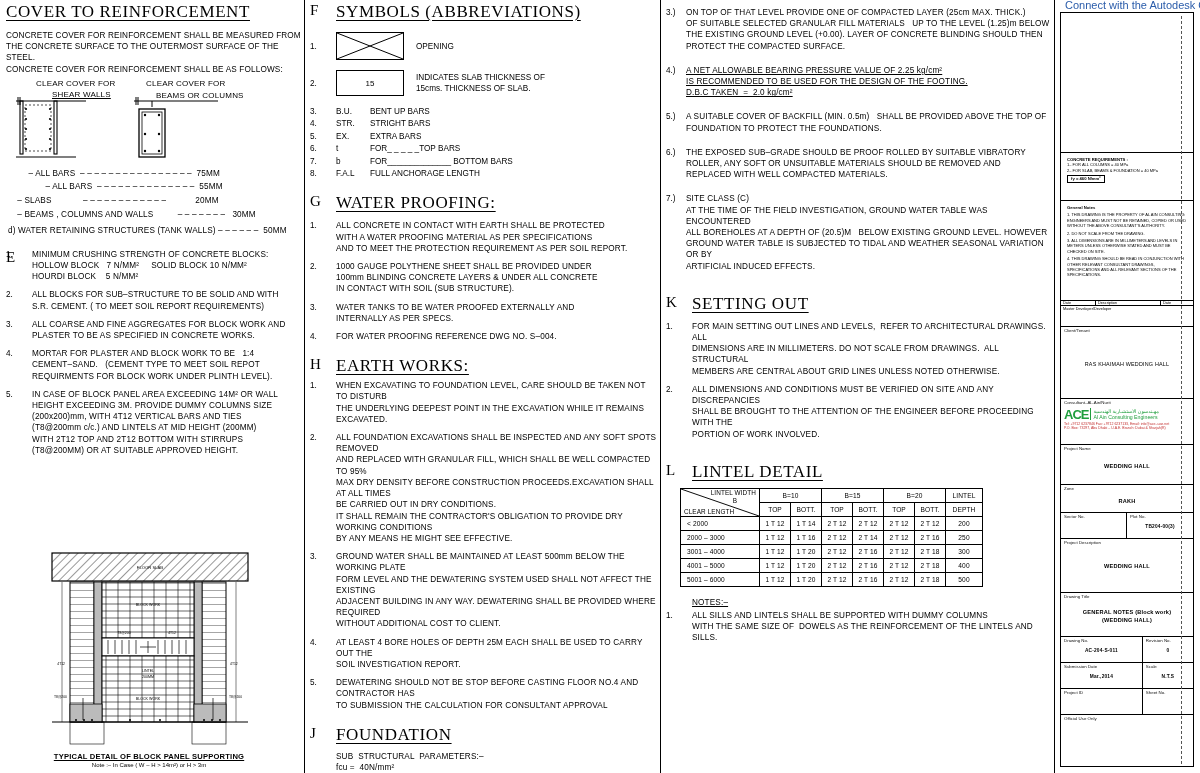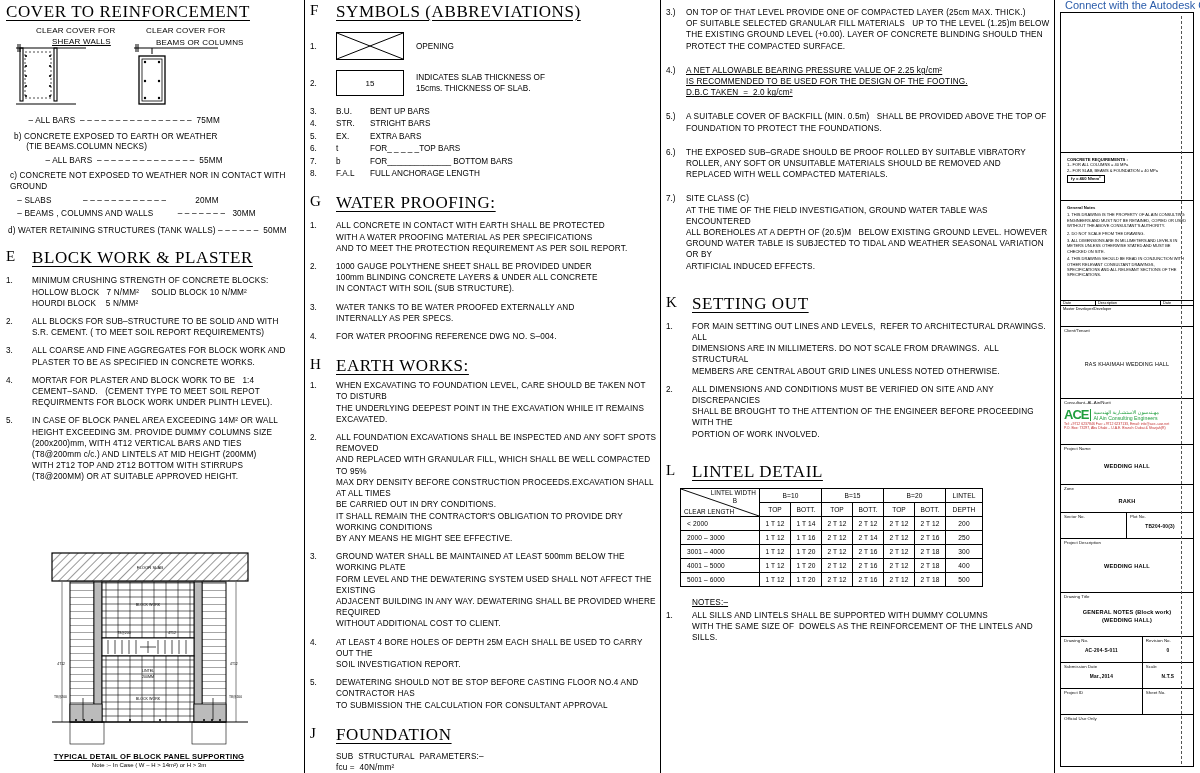--- a/index.html
+++ b/index.html
@@ -257,21 +257,21 @@
   .tiny-notes { font-size: 4px; line-height: 5.4px; padding: 3px; }
   .tiny-notes b { font-size: 4.2px; }
   .grade-box {
     display: inline-block;
     border: 1px solid #000;
     padding: 0px 3px;
     font-size: 4.2px;
     font-weight: bold;
     margin-top: 2px;
   }
-  .logo-row { display: flex; align-items: center; gap: 2px; }
+  .logo-row { display: flex; gap: 2px; }
   .logo-ace {
     font-family: "Liberation Sans", sans-serif;
     font-weight: bold;
     font-size: 13px;
     color: #1f9e3d;
     letter-spacing: -1px;
     line-height: 13px;
   }
   .logo-ar { color: #1f9e3d; font-size: 5px; line-height: 6px; text-align: right; }
   .logo-en { color: #1f9e3d; font-size: 5.2px; line-height: 6px; }
@@ -291,20 +291,23 @@
   <div class="colsep" id="sep1"></div>
   <div class="colsep" id="sep2"></div>
   <div class="colsep" id="sep3"></div>
 
   <div class="col" id="col-a">
 
     <div class="sec" style="margin-top:2px;">
       <span class="h-serif big">COVER TO REINFORCEMENT</span>
     </div>
 
+    <div class="t" style="margin-top:8px;">CONCRETE COVER FOR REINFORCEMENT SHALL BE MEASURED FROM
+THE CONCRETE SURFACE TO THE OUTERMOST SURFACE OF THE STEEL.
+CONCRETE COVER FOR REINFORCEMENT SHALL BE AS FOLLOWS:</div>
 
     <div class="cover-figs">
       <div class="figlabel" style="left:30px; top:0px;">CLEAR COVER FOR</div>
       <div class="figlabel" style="left:46px; top:11px;text-decoration:underline;">SHEAR WALLS</div>
       <div class="figlabel" style="left:140px; top:0px;">CLEAR COVER FOR</div>
       <div class="figlabel" style="left:150px; top:12px;">BEAMS OR COLUMNS</div>
 
       <svg width="296" height="84" style="position:absolute;left:0;top:0;">
 
         <line x1="10" y1="22" x2="80" y2="22" stroke="#000" stroke-width="1.1"></line>
@@ -340,32 +343,28 @@
             <circle cx="153" cy="55" r="1.2"></circle>
           <circle cx="139" cy="72" r="1.2"></circle>
             <circle cx="153" cy="72" r="1.2"></circle>
         </g>
       </svg>
     </div>
 
 
     <div style="margin-top:6px;">
       <div class="t tight" style="margin-left:8px;margin-top:3px;">      – ALL BARS  – – – – – – – – – – – – – – – –  75MM</div>
-      <div class="t tight" style="margin-left:8px;margin-top:5px;">b) CONCRETE EXPOSED TO EARTH OR WEATHER
-     (TIE BEAMS.COLUMN NECKS)</div>
       <div class="t tight" style="margin-left:8px;margin-top:3px;">             – ALL BARS  – – – – – – – – – – – – – –  55MM</div>
-      <div class="t tight" style="margin-left:4px;margin-top:5px;">c) CONCRETE NOT EXPOSED TO WEATHER NOR IN CONTACT WITH GROUND</div>
       <div class="t tight" style="margin-left:4px;margin-top:3px;">   – SLABS             – – – – – – – – – – – –            20MM</div>
       <div class="t tight" style="margin-left:4px;margin-top:3px;">   – BEAMS , COLUMNS AND WALLS          – – – – – – –   30MM</div>
       <div class="t tight" style="margin-left:2px;margin-top:6px;">d) WATER RETAINING STRUCTURES (TANK WALLS) – – – – – –  50MM</div>
     </div>
 
     <div class="sec" style="margin-top:12px;">
       <span class="sec-letter">E</span>
-      <span class="h-serif big h-indent">BLOCK WORK &amp; PLASTER</span>
     </div>
 
     <div style="margin-top:4px;">
       <div class="num-row">
         <div class="num">1.</div>
         <div class="body t">MINIMUM CRUSHING STRENGTH OF CONCRETE BLOCKS:
 HOLLOW BLOCK   7 N/MM²     SOLID BLOCK 10 N/MM²
 HOURDI BLOCK    5 N/MM²</div>
       </div>
       <div class="num-row">

